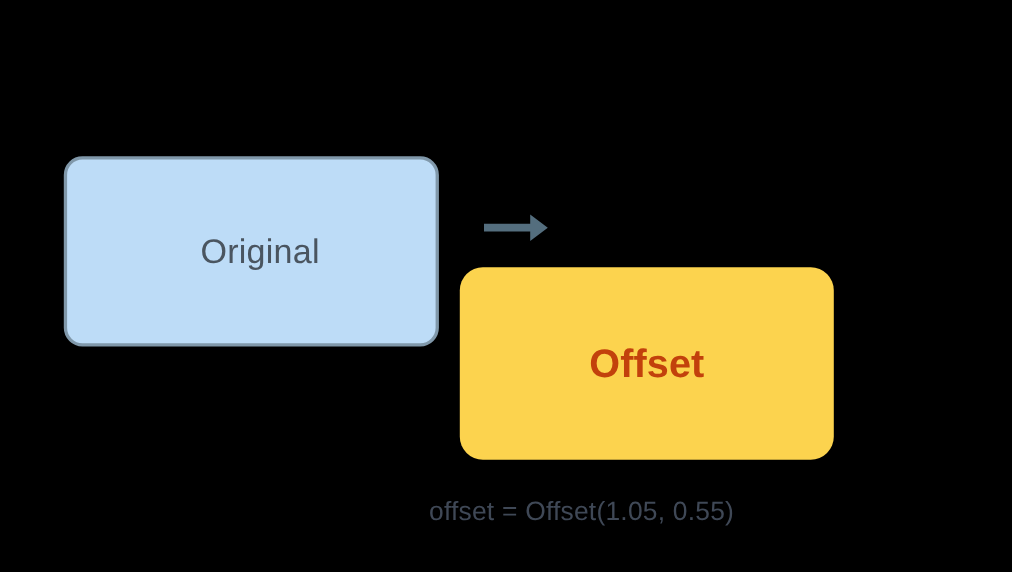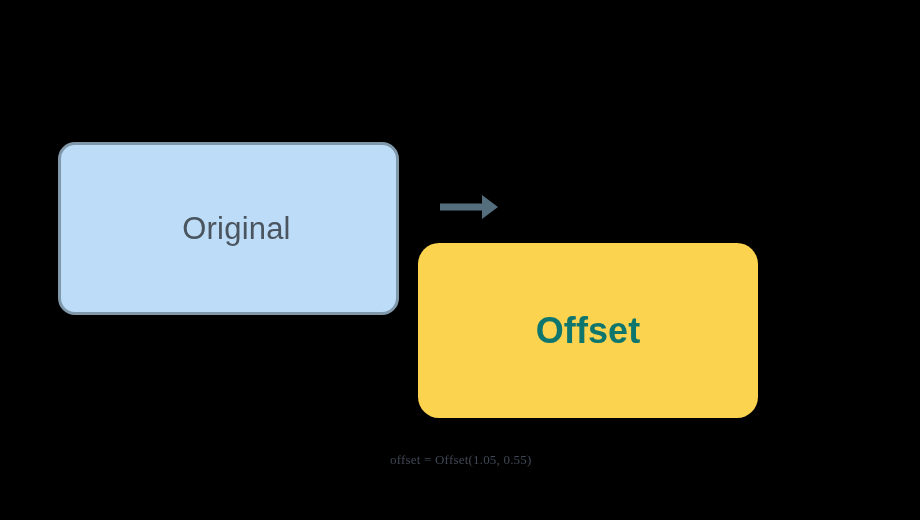--- a/index.html
+++ b/index.html
@@ -73,36 +73,35 @@
     background: #fcd34e;
     border: none;
     border-radius: 21px;
     display: flex;
     align-items: center;
     justify-content: center;
   }
   #offset-label {
     font-size: 36px;
     font-weight: 700;
-    color: #0f766e;
+    color: #c2410c;
     letter-spacing: 0.1px;
     line-height: 1;
   }
 
   
   #caption {
     position: absolute;
     left: 390px;
     top: 452px;
-    font-size: 13px;
+    font-size: 24px;
     font-weight: 400;
     color: #3f4856;
     letter-spacing: 0.2px;
     white-space: nowrap;
-    font-family: Liberation Serif, serif;
   }
 </style>
 </head>
 <body>
 
 <div id="canvas">
 
 
   <div id="original-box">
     <span id="original-label">Original</span>

